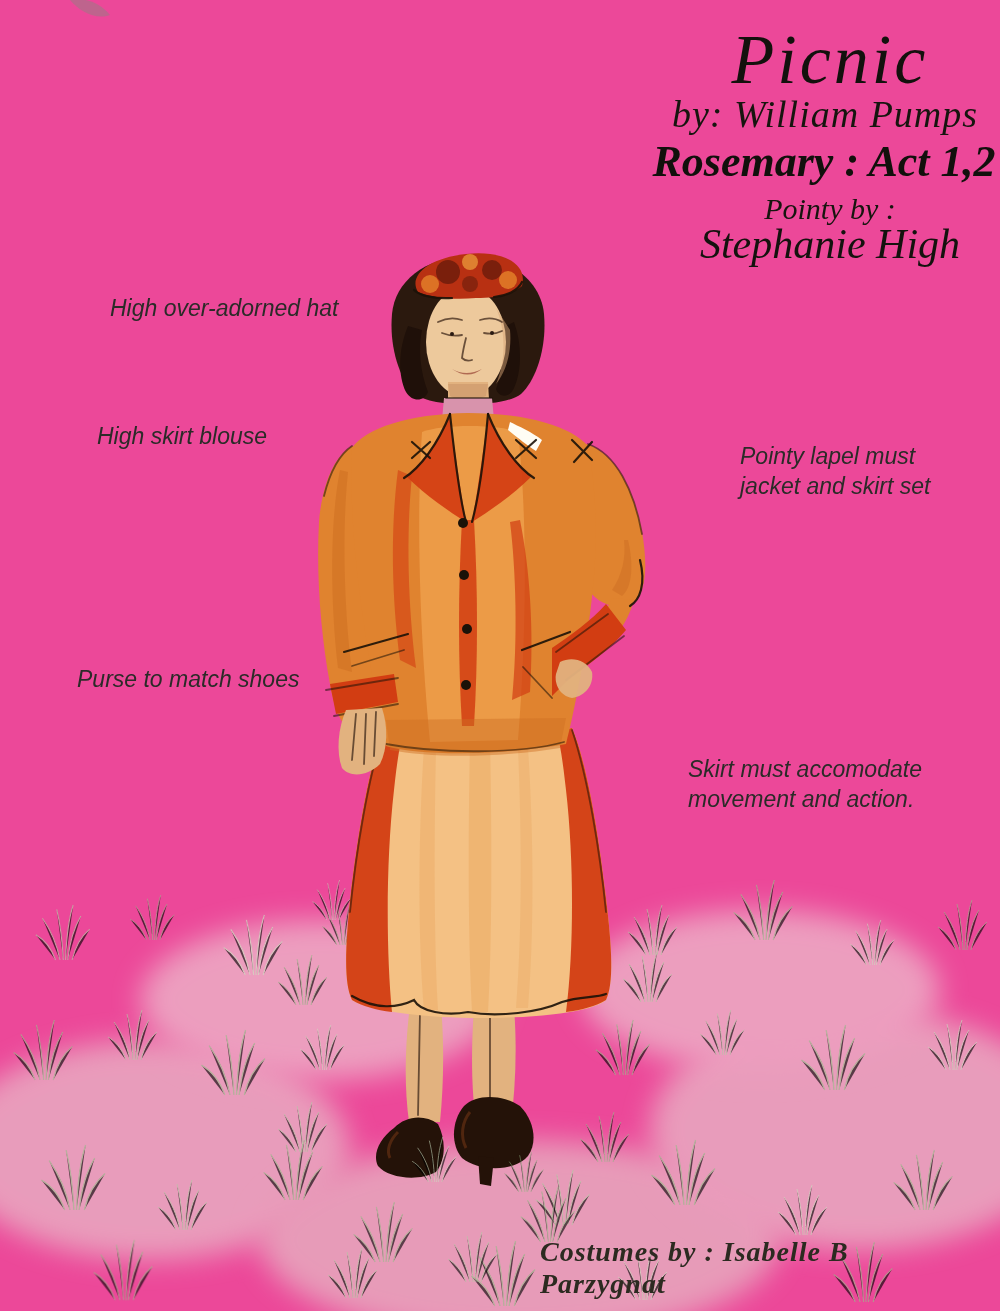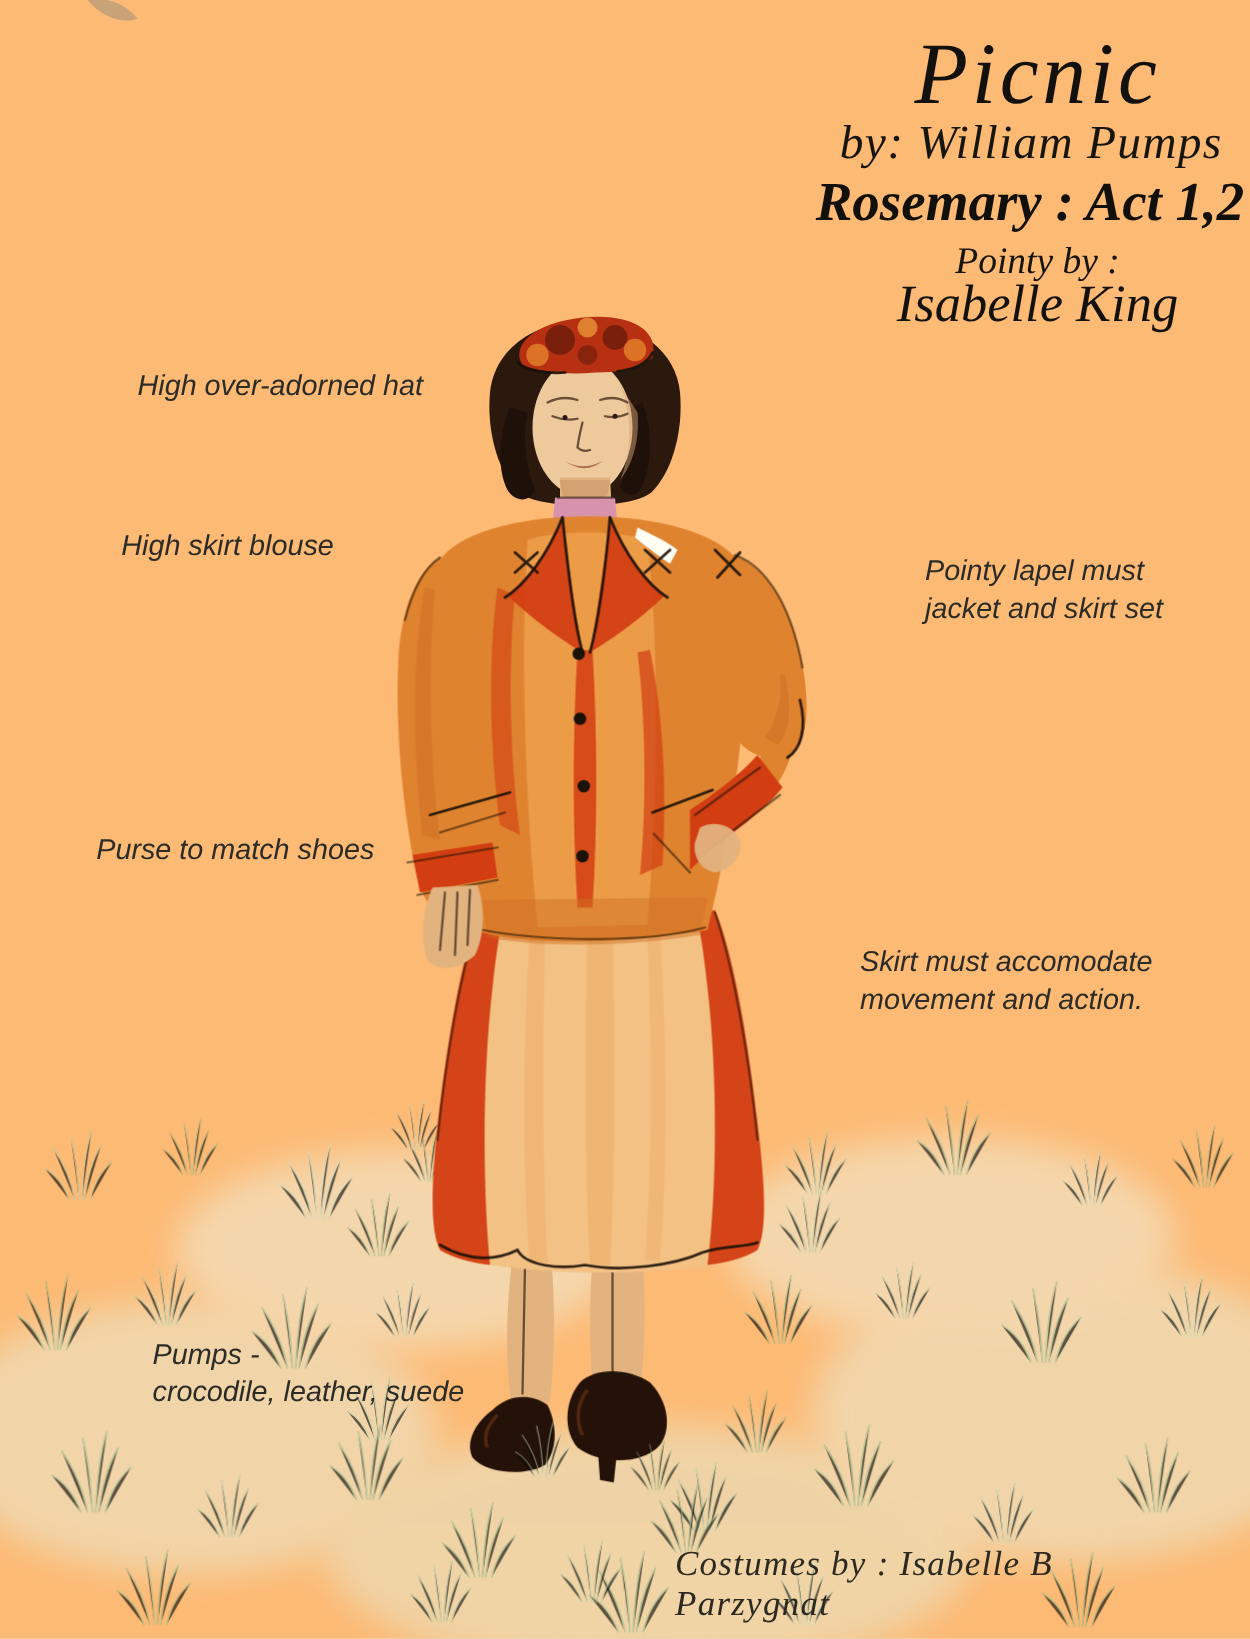--- a/index.html
+++ b/index.html
@@ -1,18 +1,18 @@
 <!DOCTYPE html>
 <html><head>
 <meta charset="utf-8">
 <style>
   html,body{margin:0;padding:0;background:#e9e7df;}
   .page{
     position:relative;width:1000px;height:1311px;margin:0 auto;
-    background:#fdba74;overflow:hidden;
+    background:#ec4899;overflow:hidden;
     font-family:"Liberation Sans","DejaVu Sans",sans-serif;
   }
   .artwork{position:absolute;left:0;top:0;width:1000px;height:1311px;}
   .txt{position:absolute;color:#1c1a16;}
   .serif{font-family:"Liberation Serif","DejaVu Serif",serif;}
   .center{text-align:center;}
   .multiline{white-space:pre-line;}
   
   .t-picnic{left:690px;top:20px;width:280px;font-size:70px;font-style:italic;letter-spacing:3px;color:#13110d;}
   .t-byline{left:650px;top:92px;width:350px;font-size:38px;font-style:italic;letter-spacing:1px;color:#17150f;}
@@ -20,21 +20,21 @@
   .t-played{left:700px;top:192px;width:260px;font-size:30px;font-style:italic;color:#17150f;}
   .t-actor{left:670px;top:220px;width:320px;font-size:42px;font-style:italic;color:#14120e;}
   
   .anno{font-size:23px;font-style:italic;color:#2b2b28;line-height:1.32;}
   .a-hat{left:110px;top:293px;}
   .a-blouse{left:97px;top:421px;}
   .a-jacket{left:740px;top:441px;}
   .a-purse{left:77px;top:664px;}
   .a-skirt{left:688px;top:754px;}
   .a-pumps{left:122px;top:1068px;}
-  .credit{left:540px;top:1236px;width:430px;font-size:28px;font-style:italic;color:#2c2a20;letter-spacing:1px;}
+  .credit{left:540px;top:1236px;width:430px;font-size:28px;font-style:italic;color:#2c2a20;letter-spacing:1px;font-weight:bold;}
   .ink{fill:none;stroke:#1b1208;stroke-width:2.2;stroke-linecap:round;opacity:.9;}
   .ink-soft{fill:none;stroke:#1b1208;stroke-width:1.8;stroke-linecap:round;opacity:.55;}
   .feat{fill:none;stroke:#4a3222;stroke-width:1.8;stroke-linecap:round;opacity:.8;}
 </style>
 </head>
 <body>
 
 <div class="page">
 
   <svg class="artwork" viewBox="0 0 1000 1311" xmlns="http://www.w3.org/2000/svg">
@@ -230,27 +230,25 @@
       <use href="#tuft" transform="translate(522,1192) scale(0.8)"></use>
       <use href="#tuft" transform="translate(300,1152) scale(1.0)" stroke="#b7cfa8"></use>
       <use href="#tuft" transform="translate(602,1162) scale(1.0)"></use>
     </g>
   </svg>
 
   <div class="txt serif center t-picnic">Picnic</div>
   <div class="txt serif center t-byline">by: William Pumps</div>
   <div class="txt serif center t-role">Rosemary : Act 1,2</div>
   <div class="txt serif center t-played">Pointy by :</div>
-  <div class="txt serif center t-actor">Isabelle King</div>
+  <div class="txt serif center t-actor">Stephanie High</div>
 
   <div class="txt anno a-hat">High over-adorned hat</div>
   <div class="txt anno a-blouse">High skirt blouse</div>
   <div class="txt anno a-jacket multiline">Pointy lapel must
 jacket and skirt set</div>
   <div class="txt anno a-purse">Purse to match shoes</div>
   <div class="txt anno a-skirt multiline">Skirt must accomodate
 movement and action.</div>
-  <div class="txt anno a-pumps multiline">Pumps -
-crocodile, leather, suede</div>
 
   <div class="txt serif credit">Costumes by : Isabelle B Parzygnat</div>
 
 </div>
 
 </body></html>

